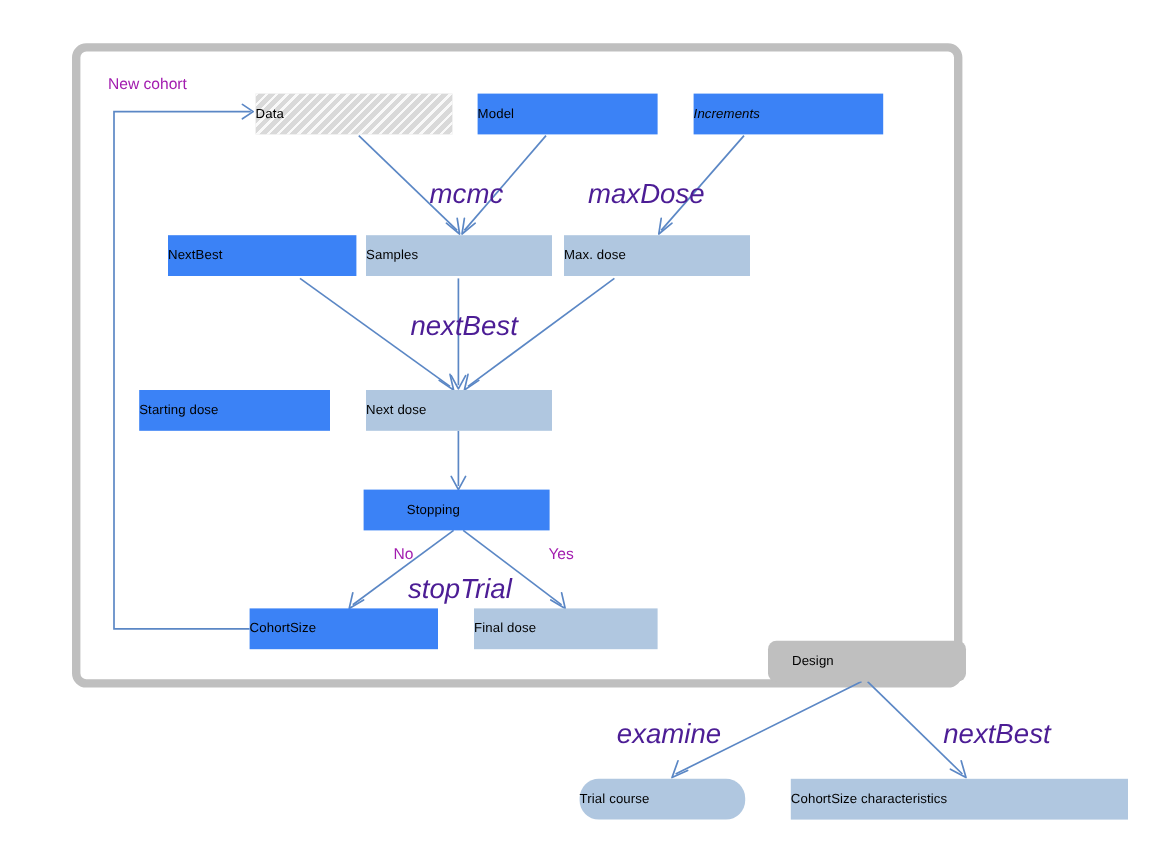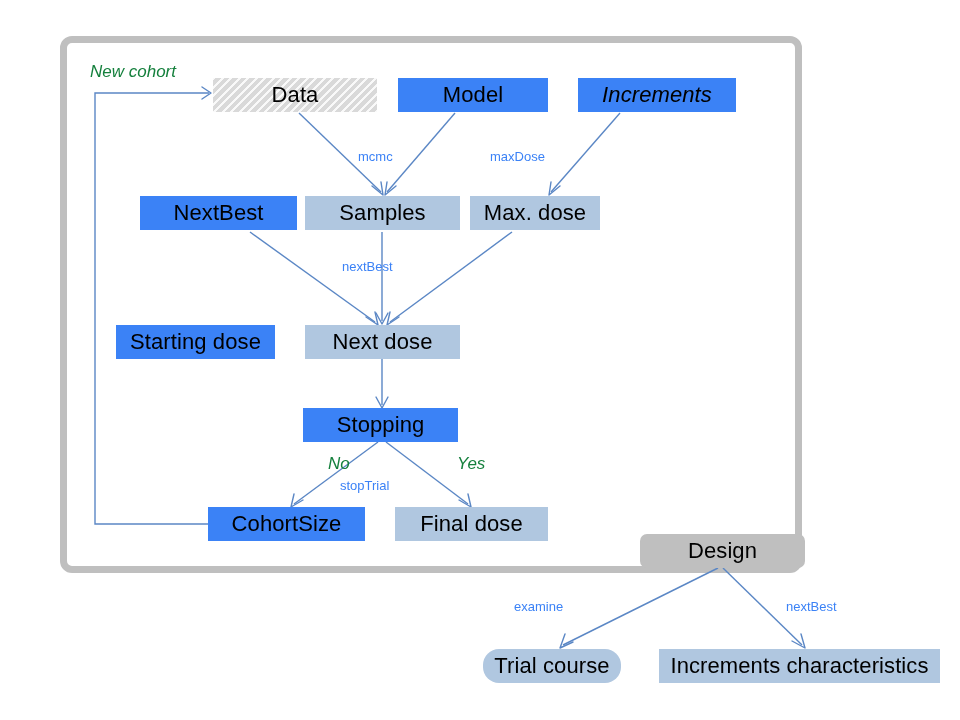--- a/index.html
+++ b/index.html
@@ -27,54 +27,53 @@
     border: 7px solid #BFBFBF;
     border-radius: 12px;
     background: transparent;
   }
   
   .node {
     position: absolute;
     box-sizing: border-box;
     display: flex;
     align-items: center;
-    justify-content: center;
     color: #000000;
-    font-size: 22px;
+    font-size: 11px;
     line-height: 1;
     letter-spacing: 0.1px;
     white-space: nowrap;
   }
   .node.gray   { background: #3b82f6; }
   .node.blue   { background: #B0C7E0; }
-  .node.dark   { background: #BFBFBF; border-radius: 7px; }
+  .node.dark   { background: #BFBFBF; border-radius: 7px; padding-left: 20px; }
   .node.hatch  {
     background-color: #D9D9D9;
     background-image: repeating-linear-gradient(
         -45deg,
         rgba(255,255,255,0.85) 0px,
         rgba(255,255,255,0.85) 2px,
         rgba(217,217,217,0) 2px,
         rgba(217,217,217,0) 6px);
   }
   
   .edge-label {
     position: absolute;
-    color: #3b82f6;
+    color: #4c1d95;
+    font-size: 23px;
+    line-height: 1;
+    white-space: nowrap;
+    font-style: italic;
+  }
+  .plain-label {
+    position: absolute;
+    color: #a21caf;
     font-size: 13px;
     line-height: 1;
     white-space: nowrap;
-  }
-  .plain-label {
-    position: absolute;
-    color: #15803d;
-    font-size: 17px;
-    line-height: 1;
-    white-space: nowrap;
-    font-style: italic;
   }
   svg.edges {
     position: absolute;
     left: 0; top: 0;
     width: 960px;
     height: 720px;
     overflow: visible;
     pointer-events: none;
   }
   svg.edges path, svg.edges line, svg.edges polyline {
@@ -173,54 +172,54 @@
   </div>
 
   <div class="node gray" style="left:140px; top:196px; width:157px; height:34px;">
     <span>NextBest</span>
   </div>
 
   <div class="node blue" style="left:305px; top:196px; width:155px; height:34px;">
     <span>Samples</span>
   </div>
 
-  <div class="node blue" style="left:470px; top:196px; width:130px; height:34px;">
+  <div class="node blue" style="left:470px; top:196px; width:155px; height:34px;">
     <span>Max. dose</span>
   </div>
 
   <div class="node gray" style="left:116px; top:325px; width:159px; height:34px;">
     <span>Starting dose</span>
   </div>
 
   <div class="node blue" style="left:305px; top:325px; width:155px; height:34px;">
     <span>Next dose</span>
   </div>
 
-  <div class="node gray" style="left:303px; top:408px; width:155px; height:34px;">
+  <div class="node gray" style="left:303px; top:408px; width:155px; height:34px;padding-left:36px;">
     <span>Stopping</span>
   </div>
 
   <div class="node gray" style="left:208px; top:507px; width:157px; height:34px;">
     <span>CohortSize</span>
   </div>
 
   <div class="node blue" style="left:395px; top:507px; width:153px; height:34px;">
     <span>Final dose</span>
   </div>
 
   <div class="node dark" style="left:640px; top:534px; width:165px; height:34px;">
     <span>Design</span>
   </div>
 
   <div class="node blue" style="left:483px; top:649px; width:138px; height:34px;border-radius:16px;">
     <span>Trial course</span>
   </div>
 
   <div class="node blue" style="left:659px; top:649px; width:281px; height:34px;">
-    <span>Increments characteristics</span>
+    <span>CohortSize characteristics</span>
   </div>
 
   <div class="edge-label" style="left:358px; top:150px;">mcmc</div>
 
   <div class="edge-label" style="left:490px; top:150px;">maxDose</div>
 
   <div class="edge-label" style="left:342px; top:260px;">nextBest</div>
 
   <div class="edge-label" style="left:340px; top:479px;">stopTrial</div>
 

